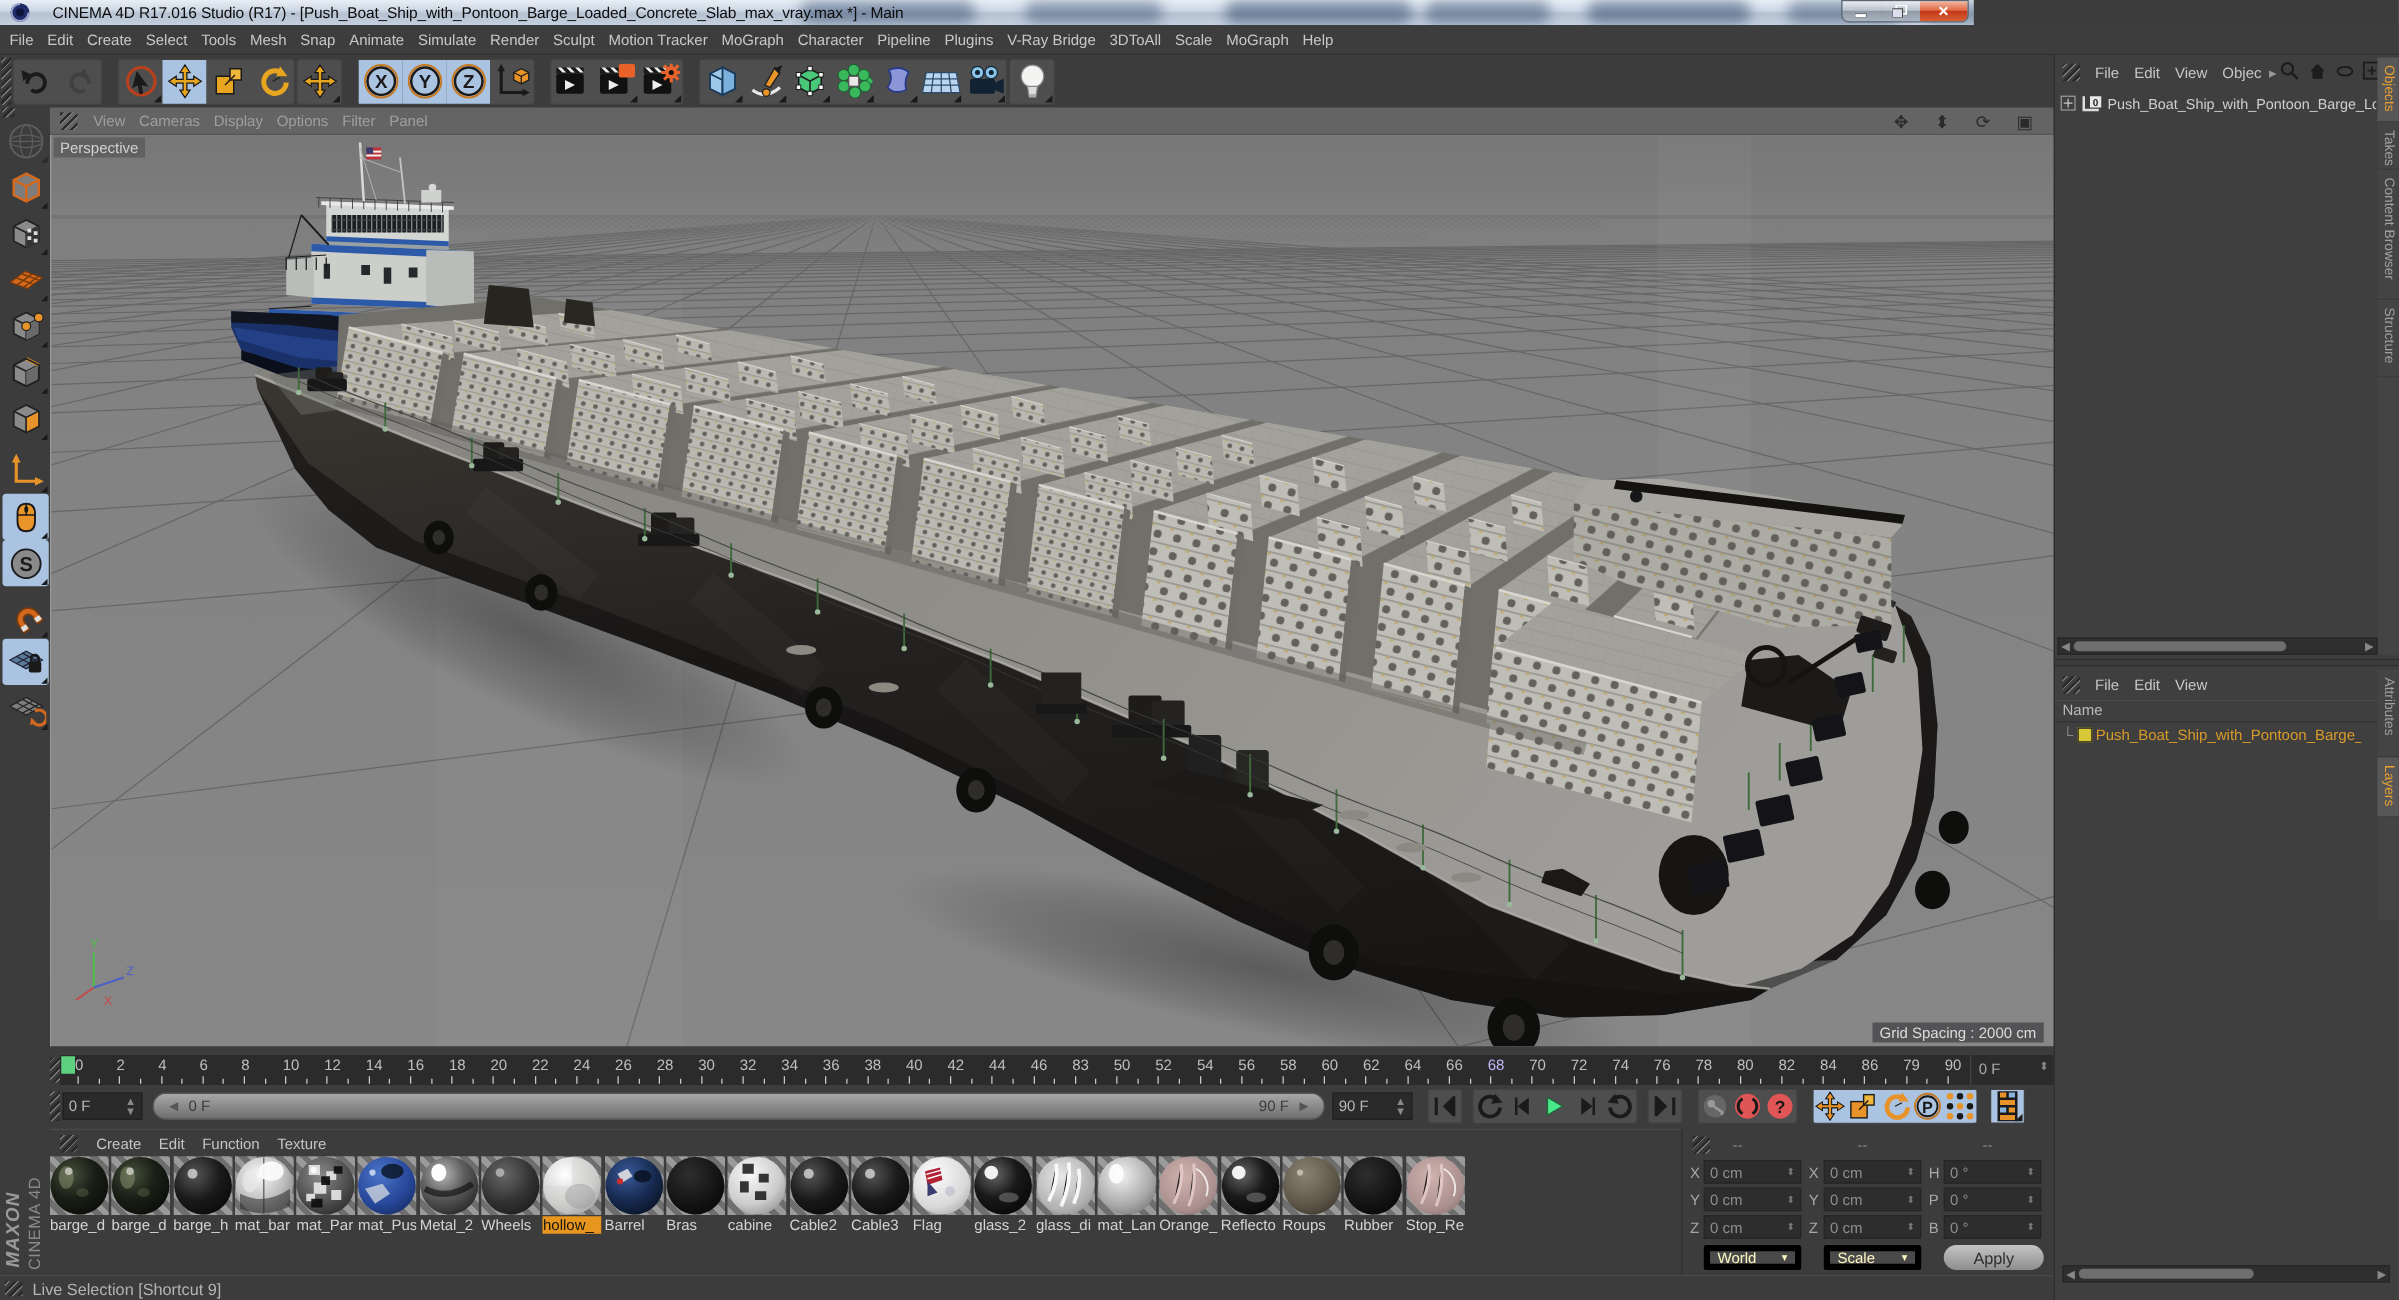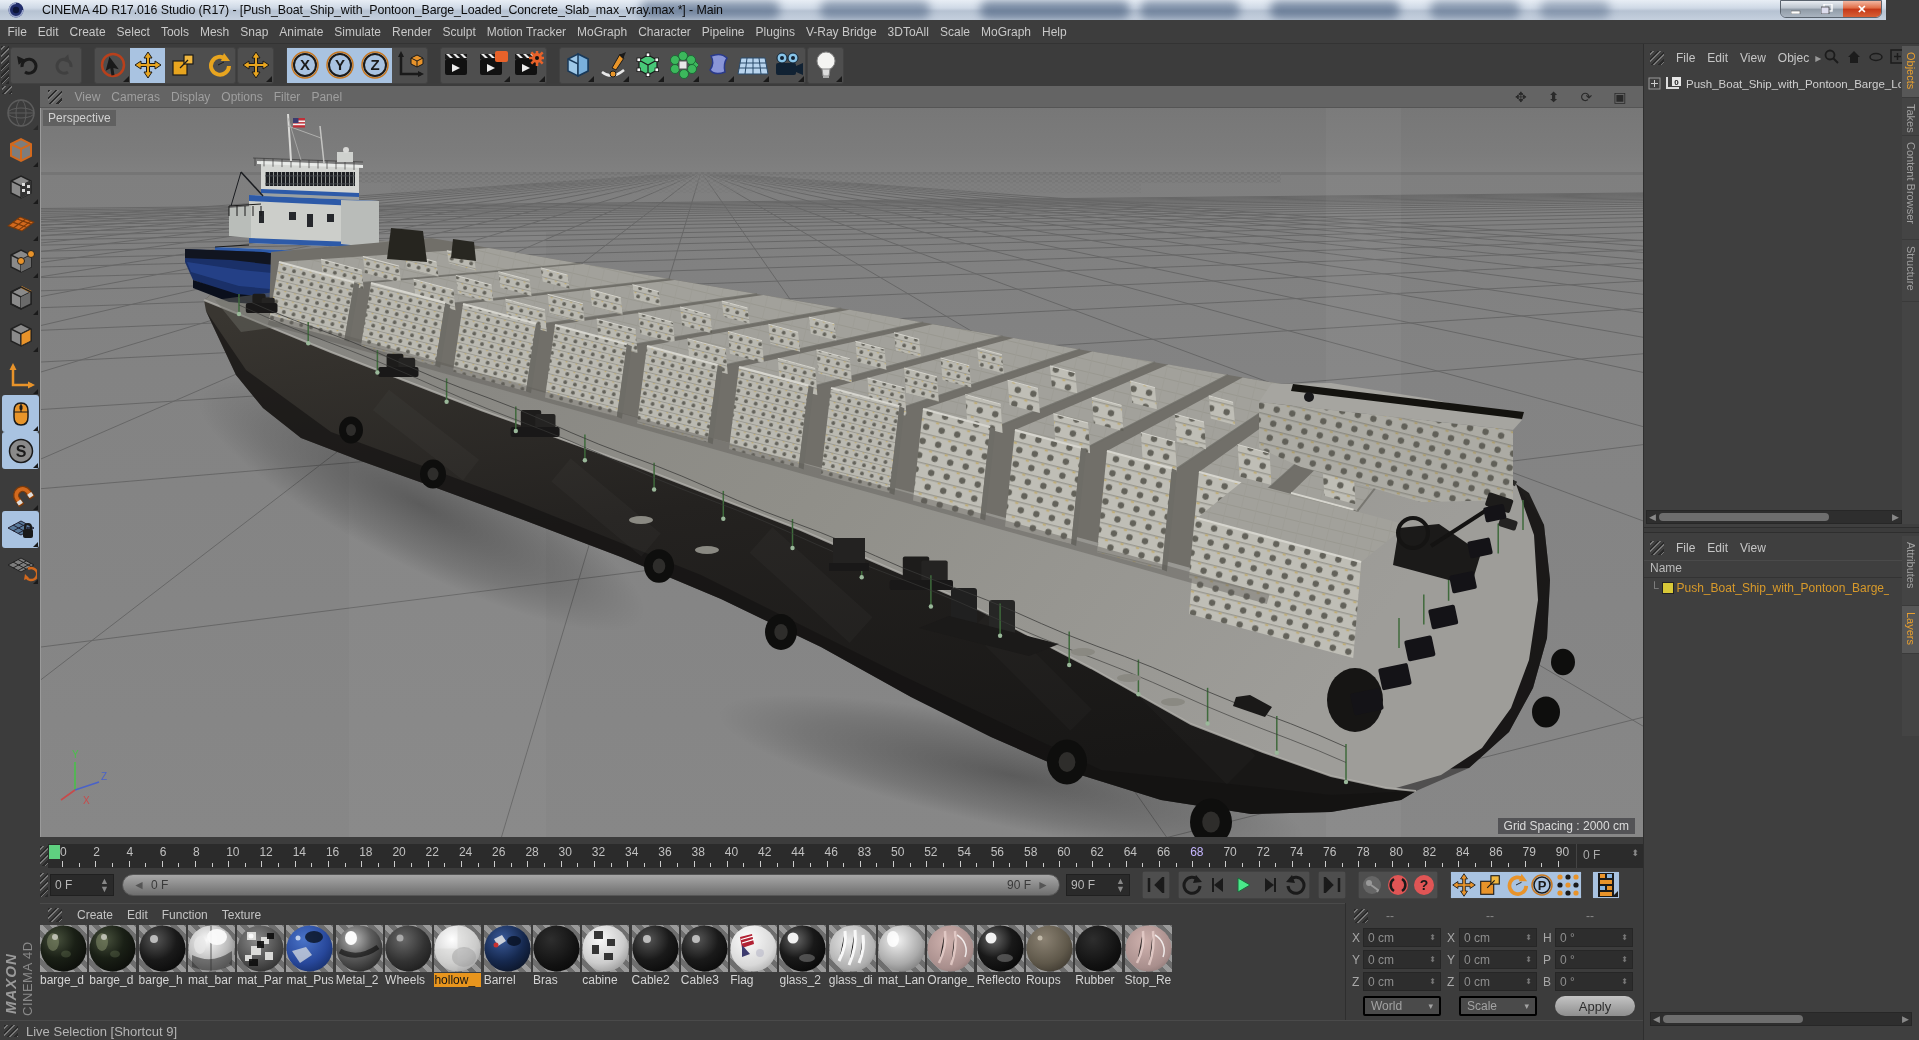--- a/index.html
+++ b/index.html
@@ -1,20 +1,20 @@
 <!DOCTYPE html>
 <html><head><meta charset="utf-8"><style>
 
 * { margin:0; padding:0; box-sizing:border-box; }
 body { width:1919px; height:1040px; overflow:hidden; background:#3c3c3c;
   font-family:"Liberation Sans", sans-serif; position:relative; }
 .abs { position:absolute; }
 .grip2 { background-image: repeating-linear-gradient(135deg, #2a2a2a 0 2px, #777 2px 3px, transparent 3px 5px); }
 
-#title { top:0; left:0; width:1886px; height:20px;
+#title { top:0; left:0; width:1579px; height:20px;
  background:linear-gradient(180deg,#e8eef5 0%,#cfd9e6 40%,#b6c2d2 55%,#c5d0de 100%); }
 #title .blobs { position:absolute; inset:0; overflow:hidden; }
 #title .txt { position:absolute; left:42px; top:3px; font-size:12.4px; color:#0c0c0c; white-space:nowrap; letter-spacing:-0.1px; }
 #winbtns { position:absolute; right:4px; top:0px; width:102px; height:18px; border-radius:0 0 6px 6px; overflow:hidden; border:1px solid #5a636e; display:flex; }
 #winbtns div { flex:1; display:flex; align-items:center; justify-content:center; font-size:11px; font-weight:bold; color:#fff; }
 #winbtns .mn, #winbtns .mx { background:linear-gradient(180deg,#e9edf2 0%,#b9c2cc 45%,#8f9aa6 50%,#aab4c0 100%); color:#222; }
 #winbtns .cl { background:linear-gradient(180deg,#f2b7a2 0%,#e06b44 45%,#c43818 50%,#d85f35 100%); color:#fff; flex:1.25; }
 
 #menubar { top:20px; left:0; width:1919px; height:24px; background:#3d3d3d; border-bottom:1px solid #333;
  display:flex; align-items:center; color:#c8c8c8; font-size:12px; }
@@ -50,21 +50,21 @@
 #matmenu span { padding:0 7px; }
 #mats { top:925px; left:40px; width:1305px; height:95px; background:#3c3c3c; display:flex; }
 .mat { width:47px; margin-right:2.3px; }
 .mat .ball { width:47px; height:47px; background:repeating-linear-gradient(45deg,#9a9a9a 0 5px,#6e6e6e 5px 10px); position:relative; }
 .mat .lbl { font-size:12px; color:#d4d4d4; margin-top:1px; white-space:nowrap; overflow:hidden; width:47px; }
 .mat .lbl.sel { background:#e8951d; color:#151515; }
 #maxon { top:900px; left:0; width:40px; height:120px; }
 
 #coords { top:903px; left:1345px; width:298px; height:117px; background:#3c3c3c; border-left:1px solid #2e2e2e; font-size:12px; color:#a8a8a8; }
 .cfield { background:#2d2d2d; border:1px solid #262626; color:#8e8e8e; height:19px; display:inline-flex; align-items:center; padding:0 4px; font-size:12px; }
-.cdrop { background:#4a4a4a; border:2px solid #000000; color:#a3a3a3; height:20px; display:inline-flex; align-items:center; padding:0 6px; border-radius:2px; }
+.cdrop { background:#4a4a4a; border:5px solid #000000; color:#fef9c3; height:20px; display:inline-flex; align-items:center; padding:0 6px; border-radius:2px; }
 #apply { background:linear-gradient(180deg,#c4c4c4,#8e8e8e); border-radius:10px; color:#2e2e2e; height:20px; display:inline-flex; align-items:center; justify-content:center; font-size:13px; }
 
 #status { top:1020px; left:0; width:1643px; height:20px; background:#3c3c3c; border-top:1px solid #4a4a4a; color:#b4b4b4; font-size:13px; }
 
 #rpanel { top:44px; left:1643px; width:276px; height:996px; background:#3f3f3f; border-left:1px solid #2e2e2e; }
 .rtabs { position:absolute; right:0; width:18px; background:#444; }
 .rtab { writing-mode:vertical-rl; font-size:11px; color:#a0a0a0; padding:6px 3px; border-bottom:1px solid #3a3a3a; }
 .rtab.sel { background:#575757; color:#e8a030; }
 .rmenu { display:flex; align-items:center; color:#c6c6c6; font-size:12px; height:24px; }
 .rmenu span { padding:0 6px; }

